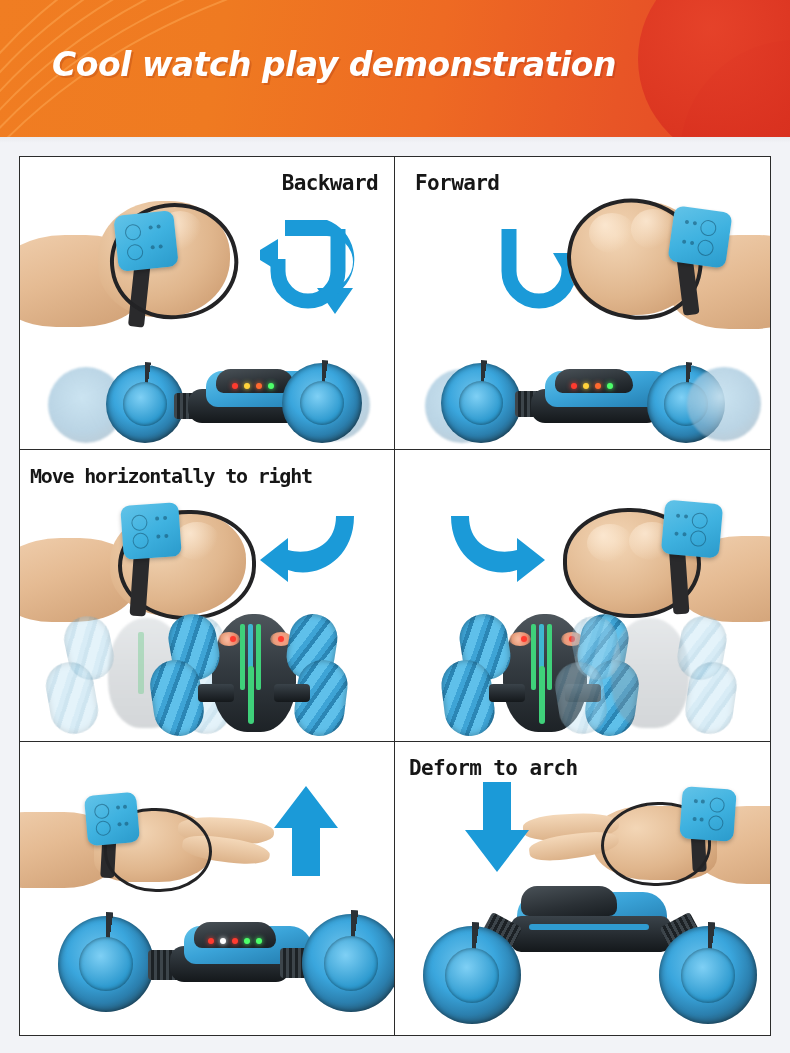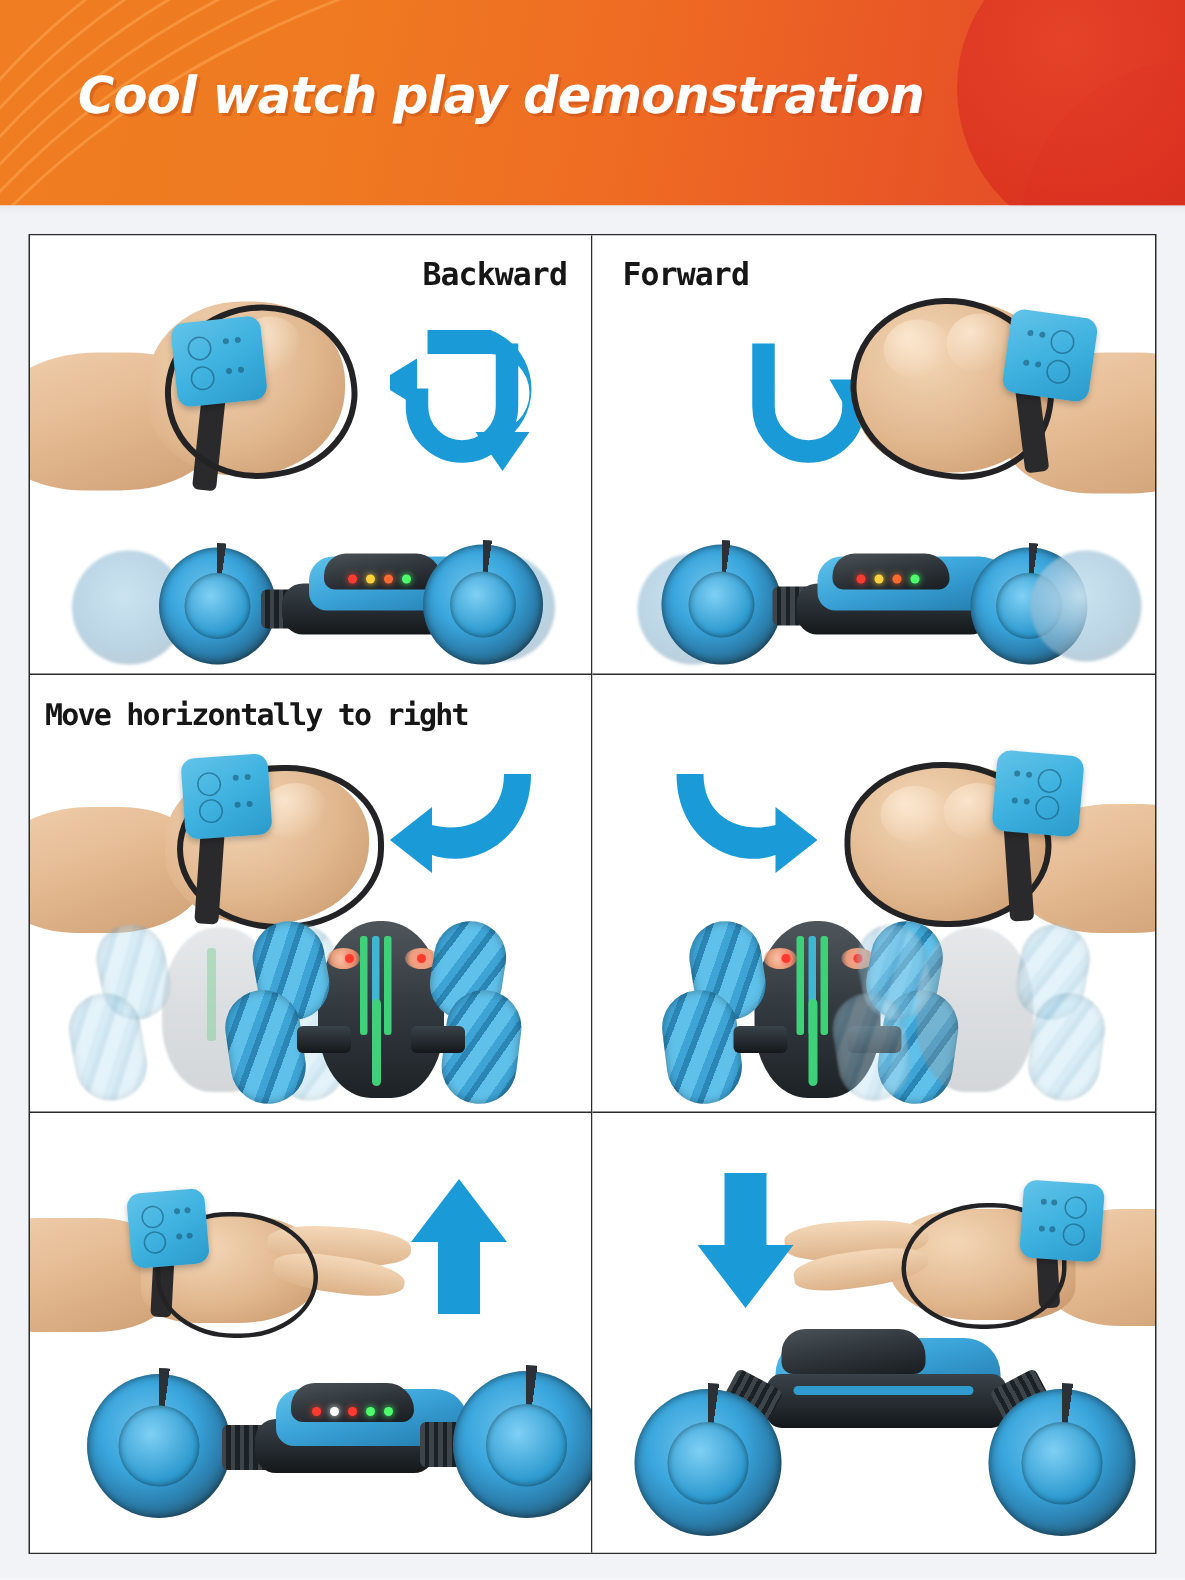--- a/index.html
+++ b/index.html
@@ -386,20 +386,21 @@
         <div class="led" style="left:200px;top:40px;color:#4dff6a;background:#4dff6a;"></div>
         <div class="led" style="left:212px;top:40px;color:#4dff6a;background:#4dff6a;"></div>
         <div class="bellows" style="left:236px;top:50px;width:32px;height:30px;"></div>
         <div class="wheel" style="left:258px;top:16px;width:98px;height:98px;">
           <div class="tread" style="left:-4px;top:-4px;width:106px;height:106px;"></div>
         </div>
       </div>
     </div>
 
     <div class="cell">
+      <div class="cap l" style="top:14px;left:14px;">Deform to arch</div>
 
       <div class="art" style="left:120px;top:38px;width:280px;height:140px;">
         <div class="arm" style="left:180px;top:26px;width:130px;height:78px;border-radius:40% 30% 30% 40%;"></div>
         <div class="fist" style="left:78px;top:26px;width:124px;height:74px;border-radius:42% 28% 30% 46%;"></div>
         <div class="finger" style="left:8px;top:34px;width:96px;height:26px;transform:rotate(-3deg);"></div>
         <div class="finger" style="left:14px;top:54px;width:90px;height:24px;transform:rotate(-8deg);"></div>
         <div class="strap" style="left:176px;top:24px;width:14px;height:68px;transform:rotate(-3deg);"></div>
         <div class="loop" style="left:86px;top:22px;width:104px;height:78px;border-radius:54% 46% 50% 50%;border-width:3px;"></div>
         <div class="watch" style="left:166px;top:8px;width:54px;height:52px;transform:rotate(4deg);">
           <div class="wbtn" style="left:28px;top:9px;width:13px;height:13px;"></div>

